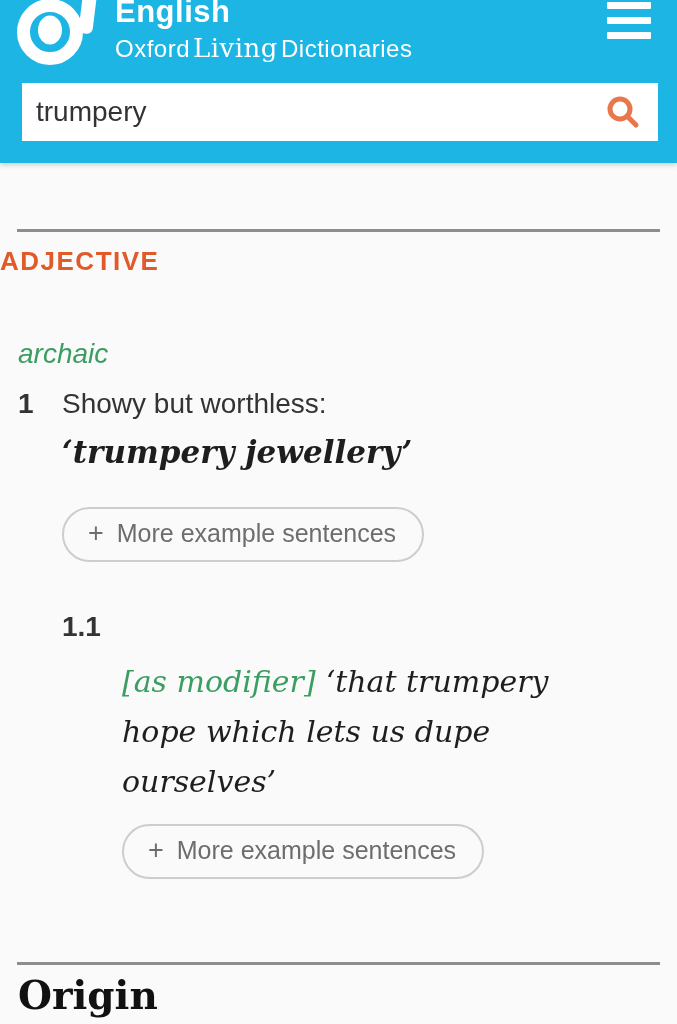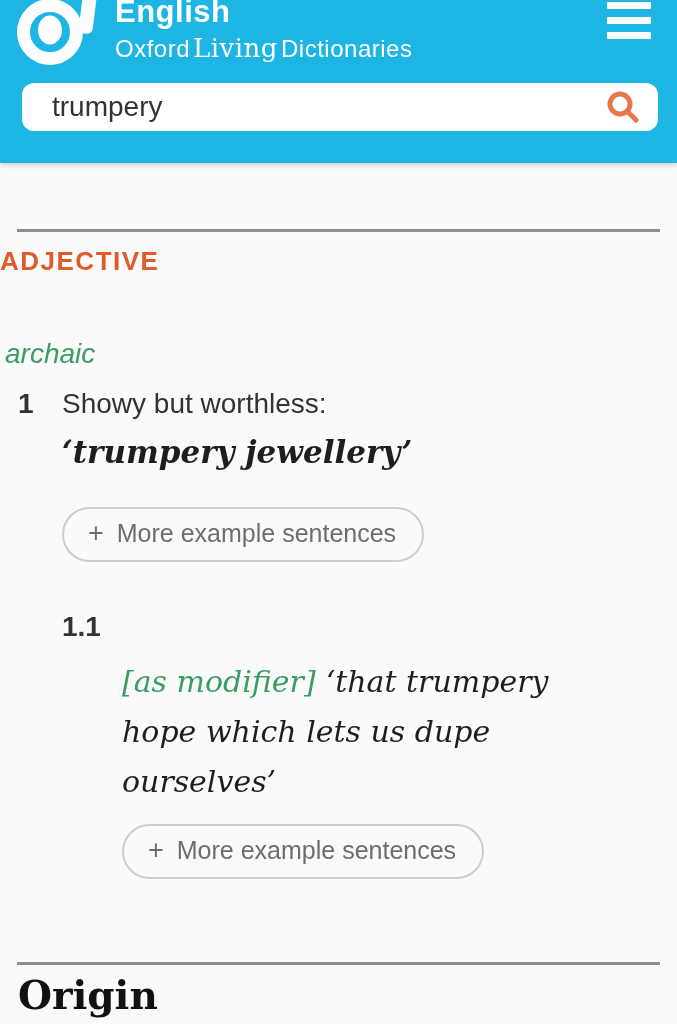--- a/index.html
+++ b/index.html
@@ -39,23 +39,23 @@
     padding:0 3px;
   }
   .hamburger{
     position:absolute;right:26px;top:2px;
     width:44px;cursor:pointer;
   }
   .hamburger span{
     display:block;height:7px;background:#ffffff;border-radius:1px;margin-bottom:8px;
   }
   .searchbar{
-    position:absolute;left:22px;right:19px;top:83px;height:48px;
-    background:#ffffff;border-radius:12px;
-    display:flex;align-items:center;padding:0 14px 0 30px;
+    position:absolute;left:22px;right:19px;top:83px;height:58px;
+    background:#ffffff;border-radius:0;
+    display:flex;align-items:center;padding:0 14px 0 14px;
   }
   .searchbar input{
     flex:1;border:none;outline:none;background:transparent;
     font-size:28px;color:var(--body-text);
     font-family:"Liberation Sans","DejaVu Sans",sans-serif;
   }
   .search-btn{
     border:none;background:transparent;cursor:pointer;
     color:var(--search-icon-orange);
     width:42px;height:42px;display:flex;align-items:center;justify-content:center;
@@ -63,21 +63,21 @@
   
   .content{position:relative;}
   .divider{height:3px;background:var(--divider-gray);margin:0 17px;border:none;}
   .divider1{margin-top:66px;}
   .pos{
     margin:13px 0 0 0;
     font-size:26px;font-weight:bold;letter-spacing:1.5px;
     color:var(--accent-orange);line-height:32px;
   }
   .register{
-    margin:61px 0 0 5px;
+    margin:61px 0 0 18px;
     font-size:28px;font-style:italic;
     color:var(--register-green);line-height:32px;
   }
   .sense{display:flex;font-size:28px;line-height:36px;color:var(--body-text);}
   .sense .num{font-weight:bold;flex:none;}
   .sense-1{margin:16px 0 0 18px;}
   .sense-1 .num{width:44px;}
   .sense-11{margin:47px 0 0 62px;}
   .sense-11 .num{width:60px;}
   .quote{

